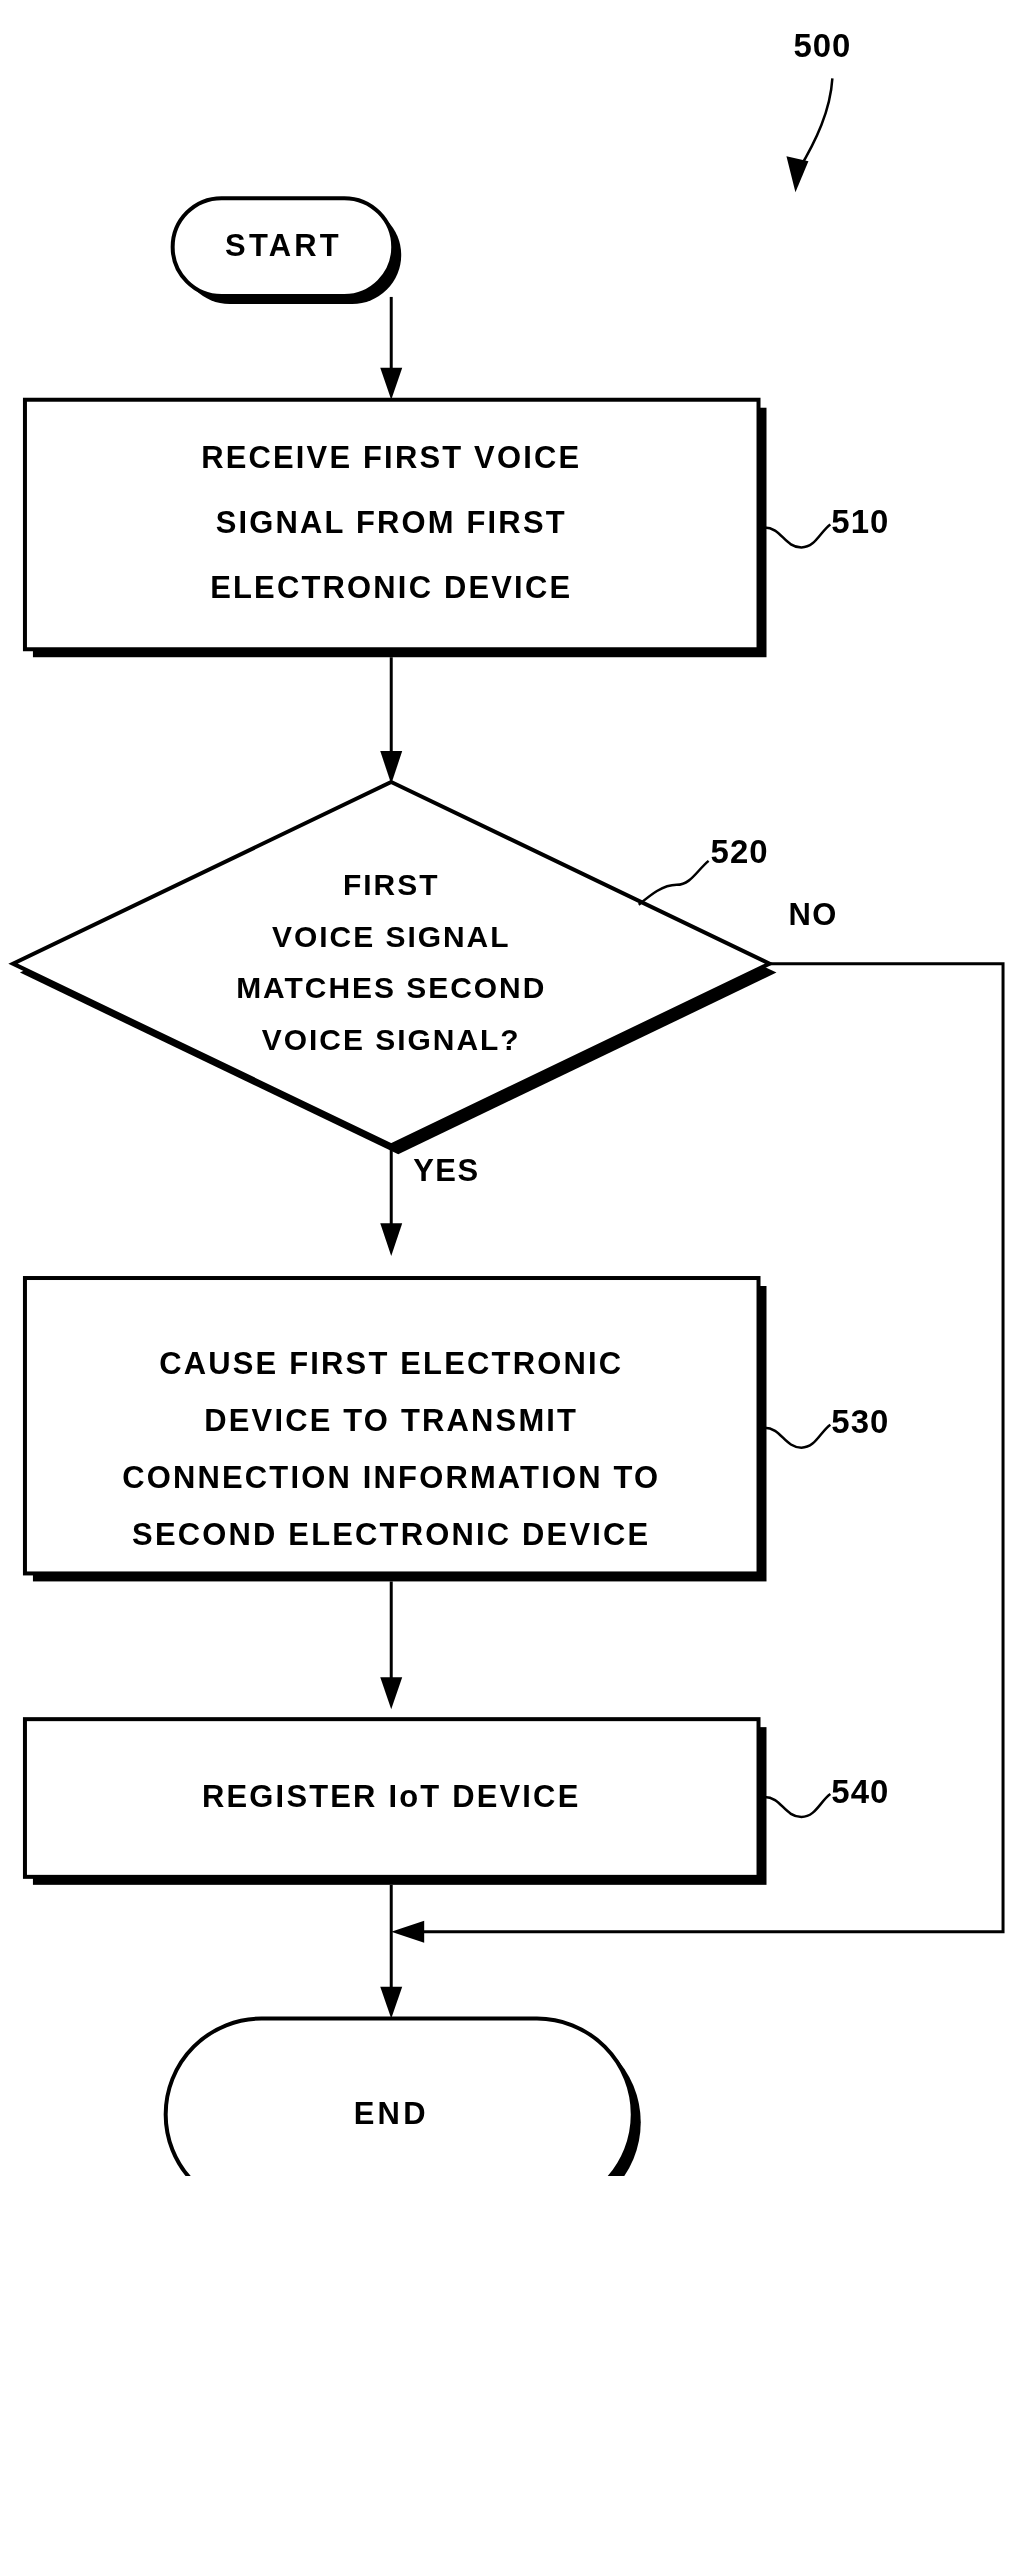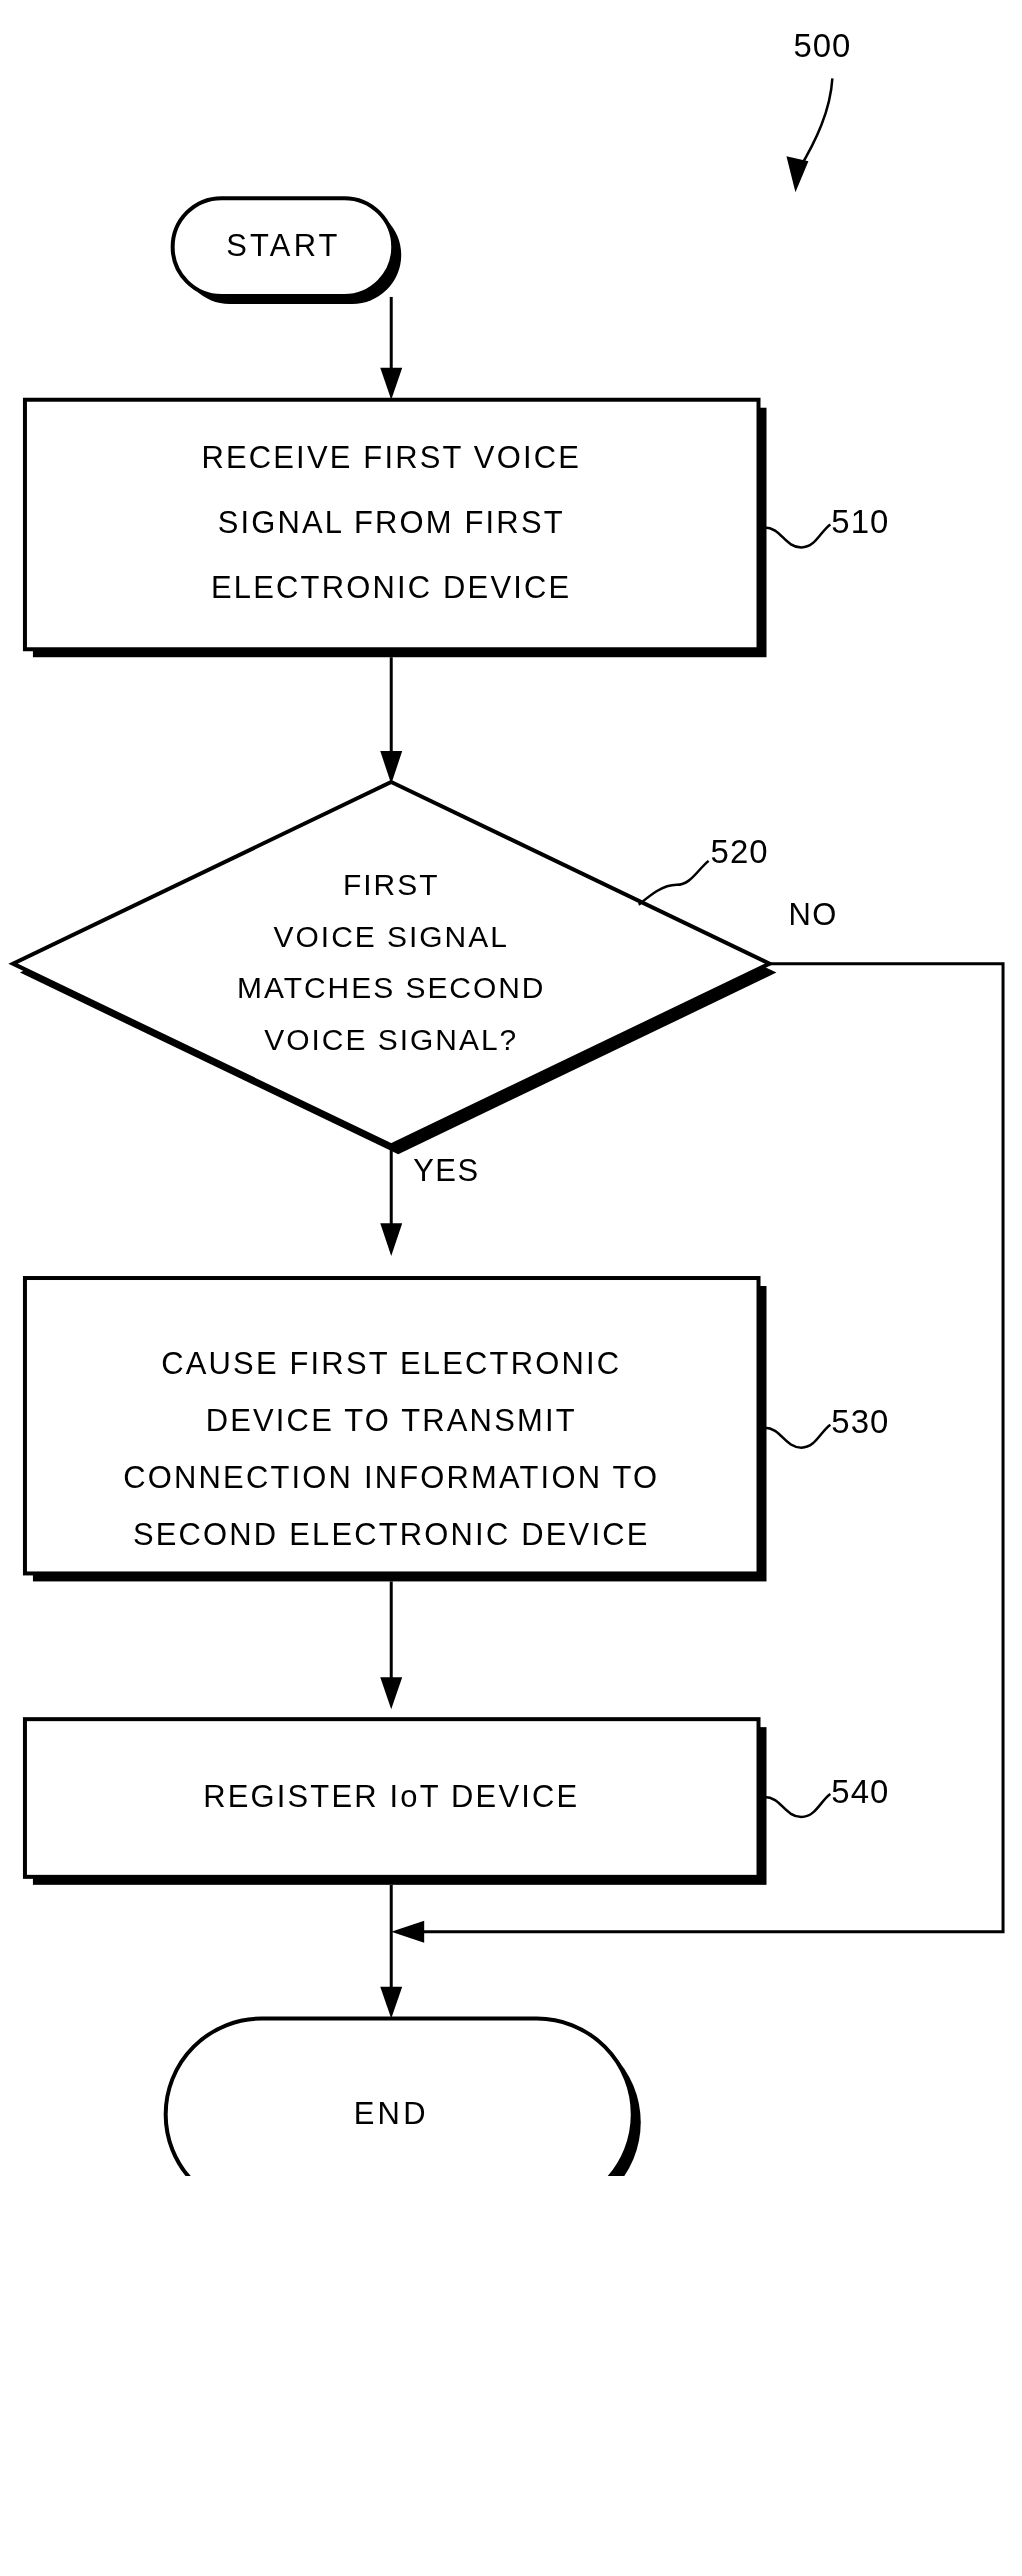--- a/index.html
+++ b/index.html
@@ -10,20 +10,21 @@
   }
   body {
     font-family: "Liberation Sans", sans-serif;
   }
   #page {
     position: relative;
     width: 1022px;
     height: 2176px;
     background: #ffffff;
     overflow: hidden;
+    font-weight: bold;
   }
   #figure-svg {
     position: absolute;
     left: 0;
     top: 0;
     width: 1022px;
     height: 2576px;
   }
   .node-text {
     font-family: "Liberation Sans", sans-serif;

